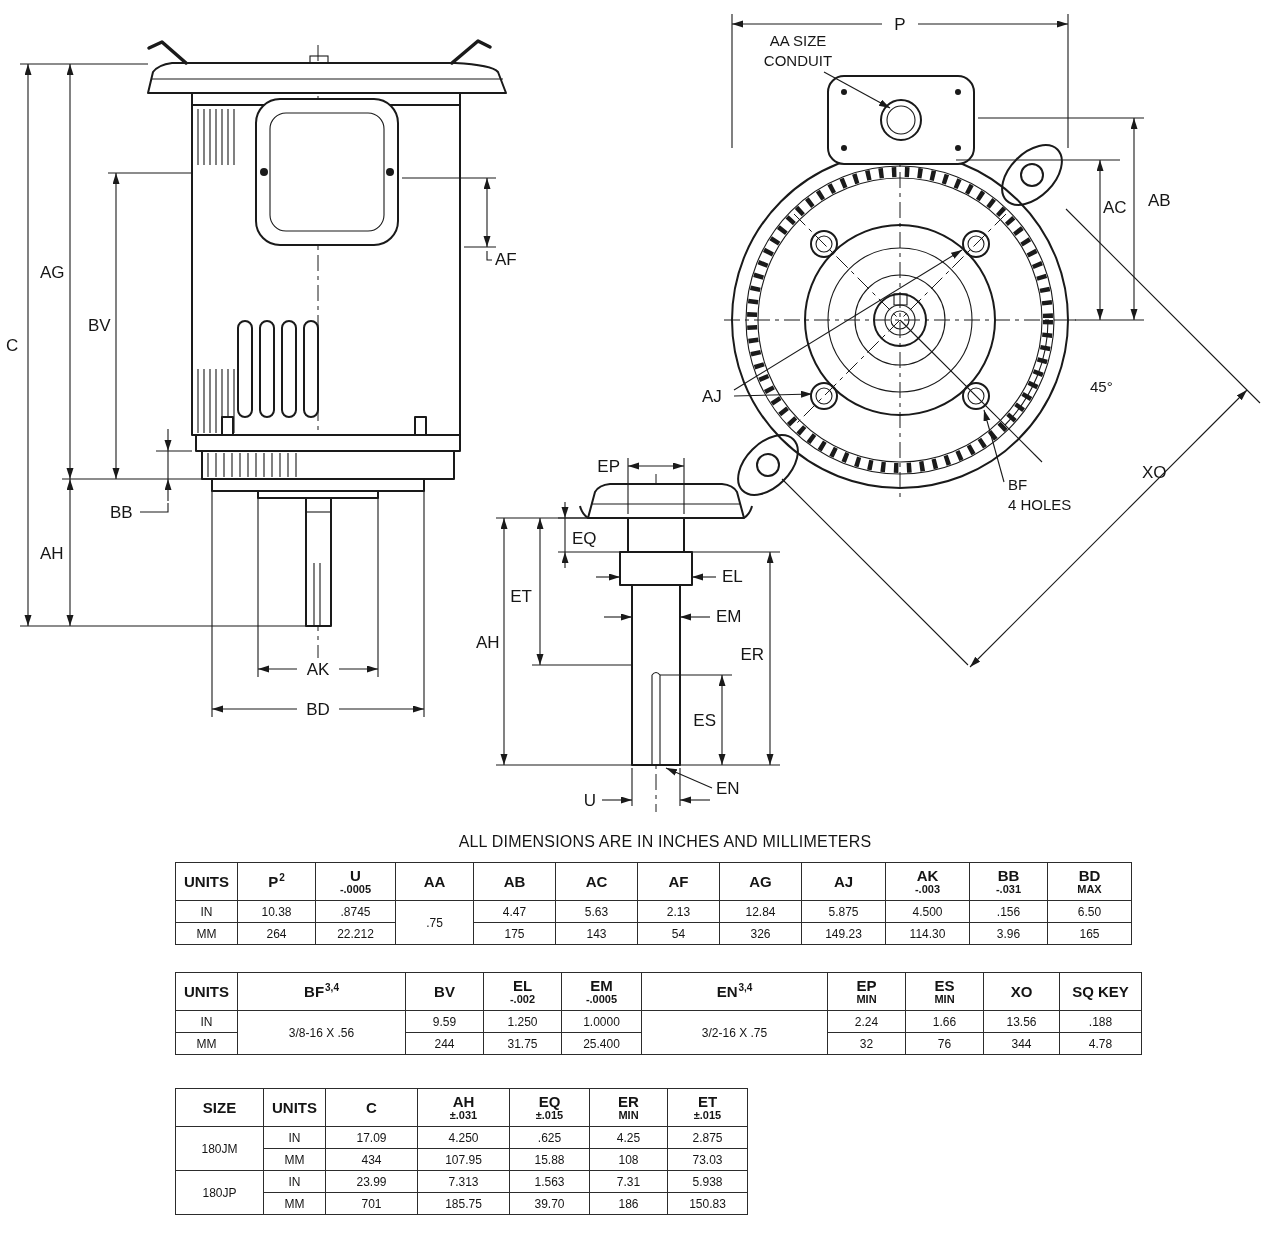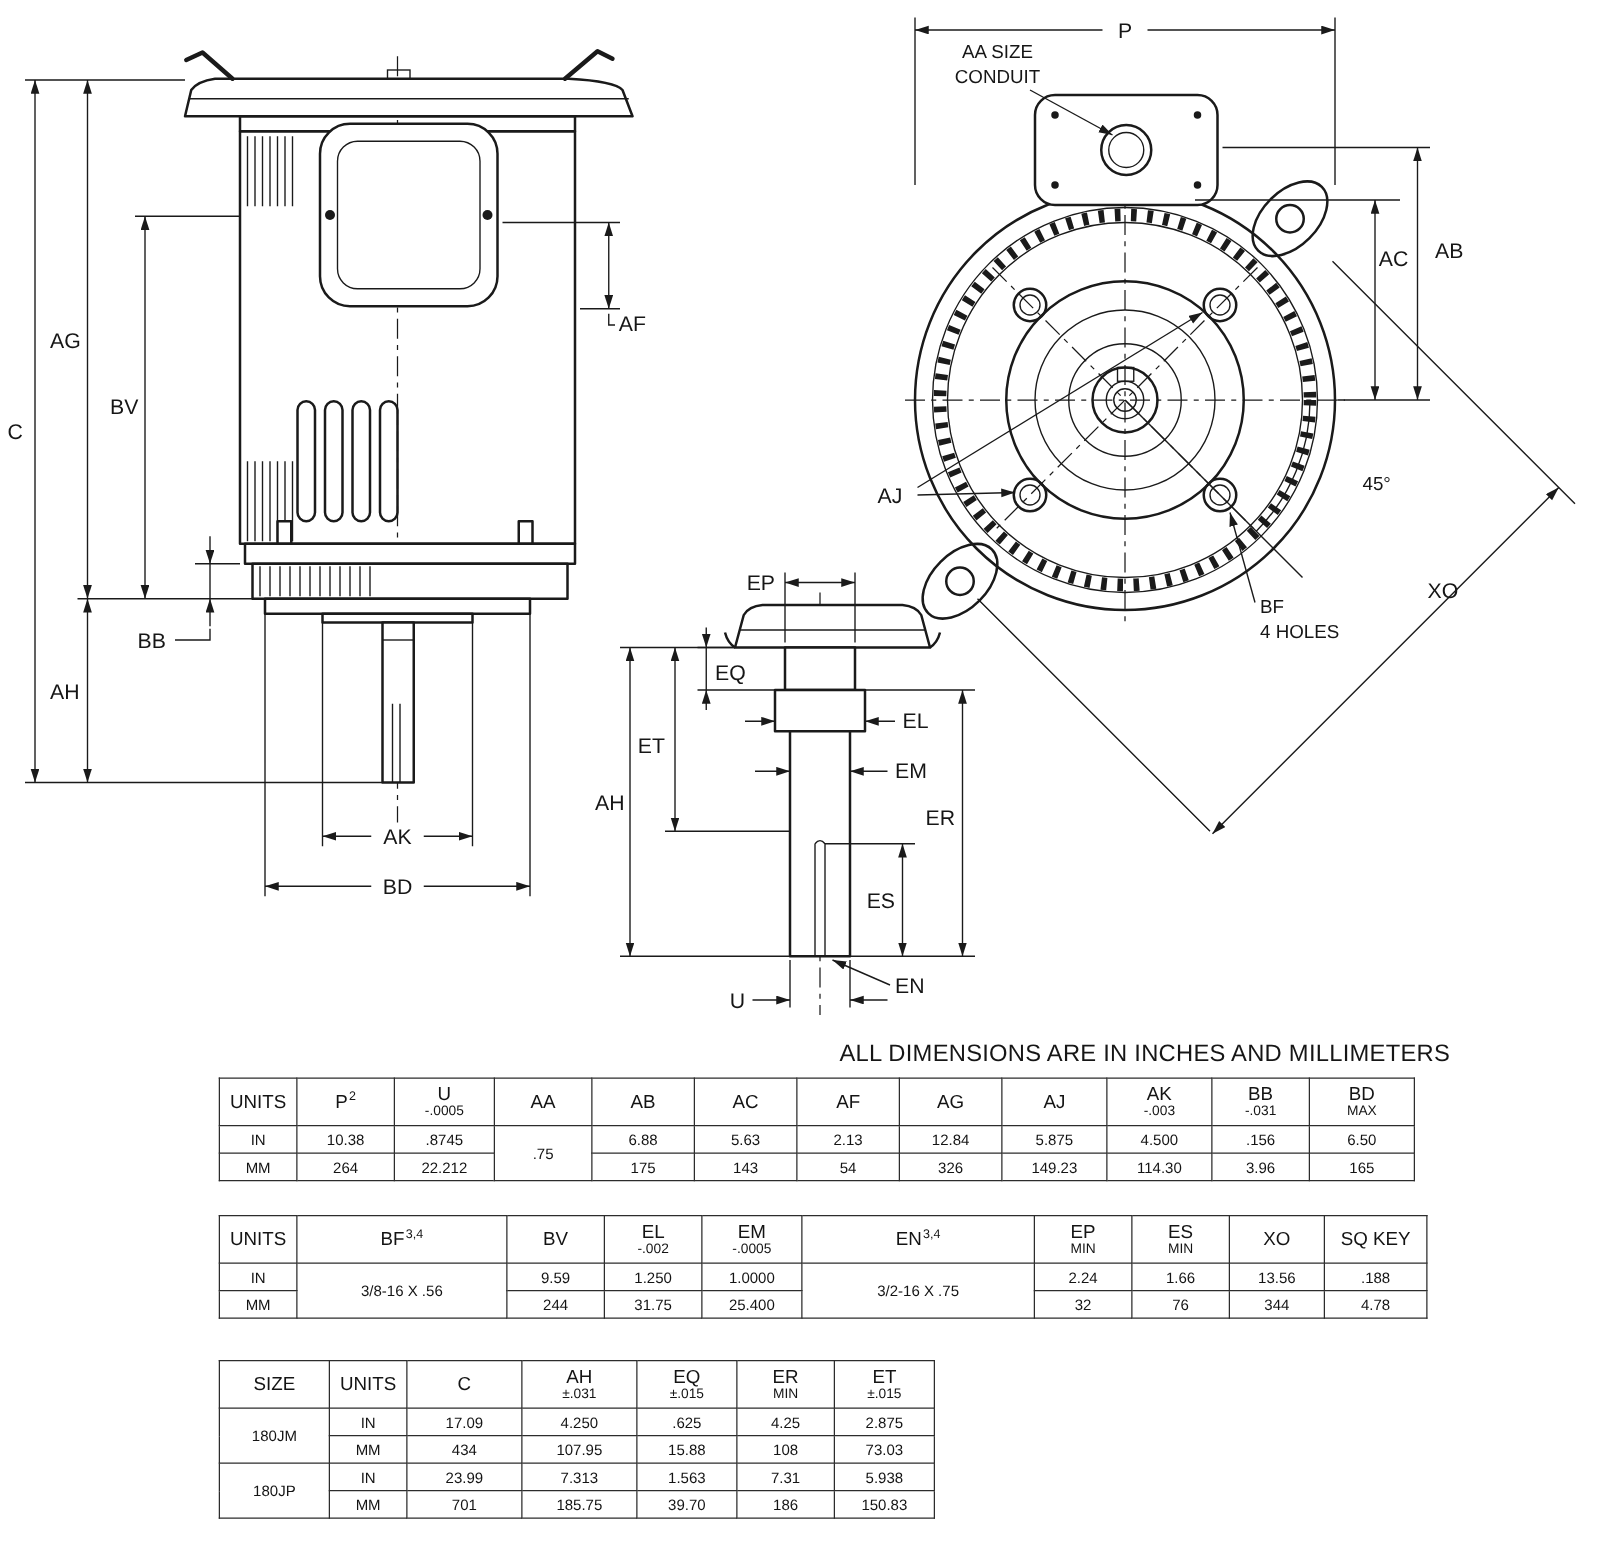--- a/index.html
+++ b/index.html
@@ -1,24 +1,24 @@
 <!DOCTYPE html>
 <html><head>
 <meta charset="utf-8">
 <style>
   *{box-sizing:border-box}
   body{margin:0;background:#fff}
   .canvas{position:relative;width:1280px;height:1242px;background:#fff;
           font-family:"Liberation Sans",sans-serif;color:#111;overflow:hidden}
   .abs{position:absolute}
-  .title{font-size:19px;letter-spacing:.2px;text-align:right;color:#161616}
+  .title{font-size:16px;letter-spacing:.2px;text-align:center;color:#161616}
   table.dim{border-collapse:collapse;table-layout:fixed;background:#fff}
   table.dim th,table.dim td{border:1px solid #2c2c2c;text-align:center;vertical-align:middle;
           padding:0 2px;white-space:nowrap;overflow:hidden}
-  table.dim th{font-weight:normal;font-size:15px;height:38px;line-height:1.05;color:#141414}
+  table.dim th{font-weight:bold;font-size:15px;height:38px;line-height:1.05;color:#141414}
   table.dim td{font-size:12px;height:22px;color:#141414}
   .sub{display:block;font-size:11px}
   sup{font-size:10px;margin-left:1px}
   .dwg text{fill:#161616;font-family:"Liberation Sans",sans-serif;font-size:17px}
   .dwg text.sm{font-size:15px}
   .ln{stroke:#1a1a1a;stroke-width:2;fill:none;stroke-linejoin:round}
   .lnf{stroke:#1a1a1a;stroke-width:2;fill:#fff;stroke-linejoin:round}
   .ln3{stroke:#1a1a1a;stroke-width:3.5;fill:none;stroke-linecap:round;stroke-linejoin:round}
   .thin{stroke:#1a1a1a;stroke-width:1.1;fill:none}
   .diml{stroke:#1a1a1a;stroke-width:1.1;fill:none}
@@ -257,21 +257,21 @@
         <th><span>AJ</span></th>
         <th><span>AK</span><span class="sub">-.003</span></th>
         <th><span>BB</span><span class="sub">-.031</span></th>
         <th><span>BD</span><span class="sub">MAX</span></th>
       </tr>
       <tr>
         <td>IN</td>
         <td>10.38</td>
         <td>.8745</td>
         <td rowspan="2">.75</td>
-        <td>6.88</td>
+        <td>4.47</td>
         <td>5.63</td>
         <td>2.13</td>
         <td>12.84</td>
         <td>5.875</td>
         <td>4.500</td>
         <td>.156</td>
         <td>6.50</td>
       </tr>
       <tr>
         <td>MM</td>

